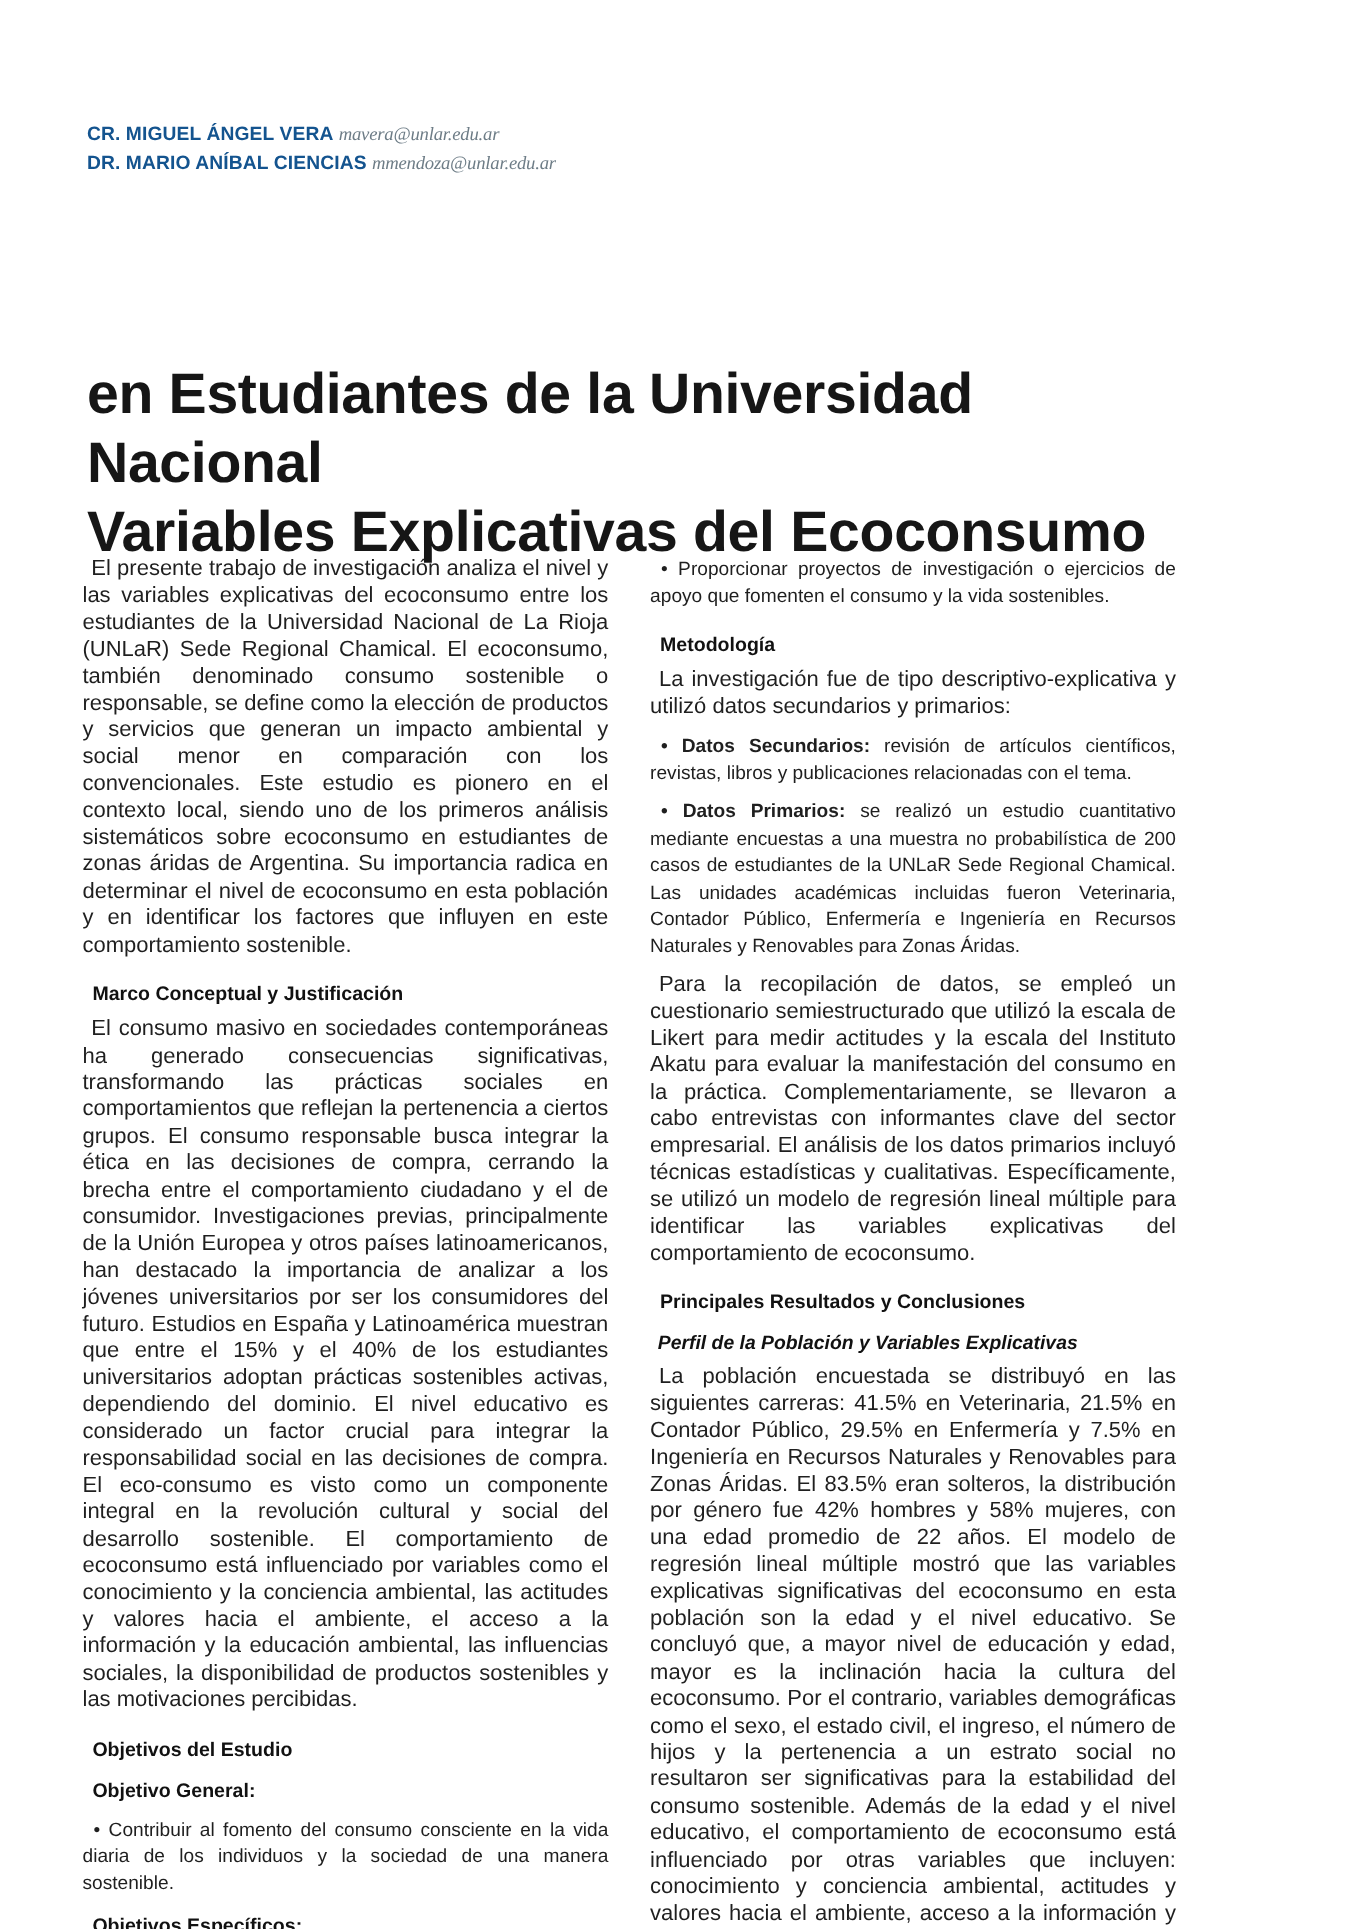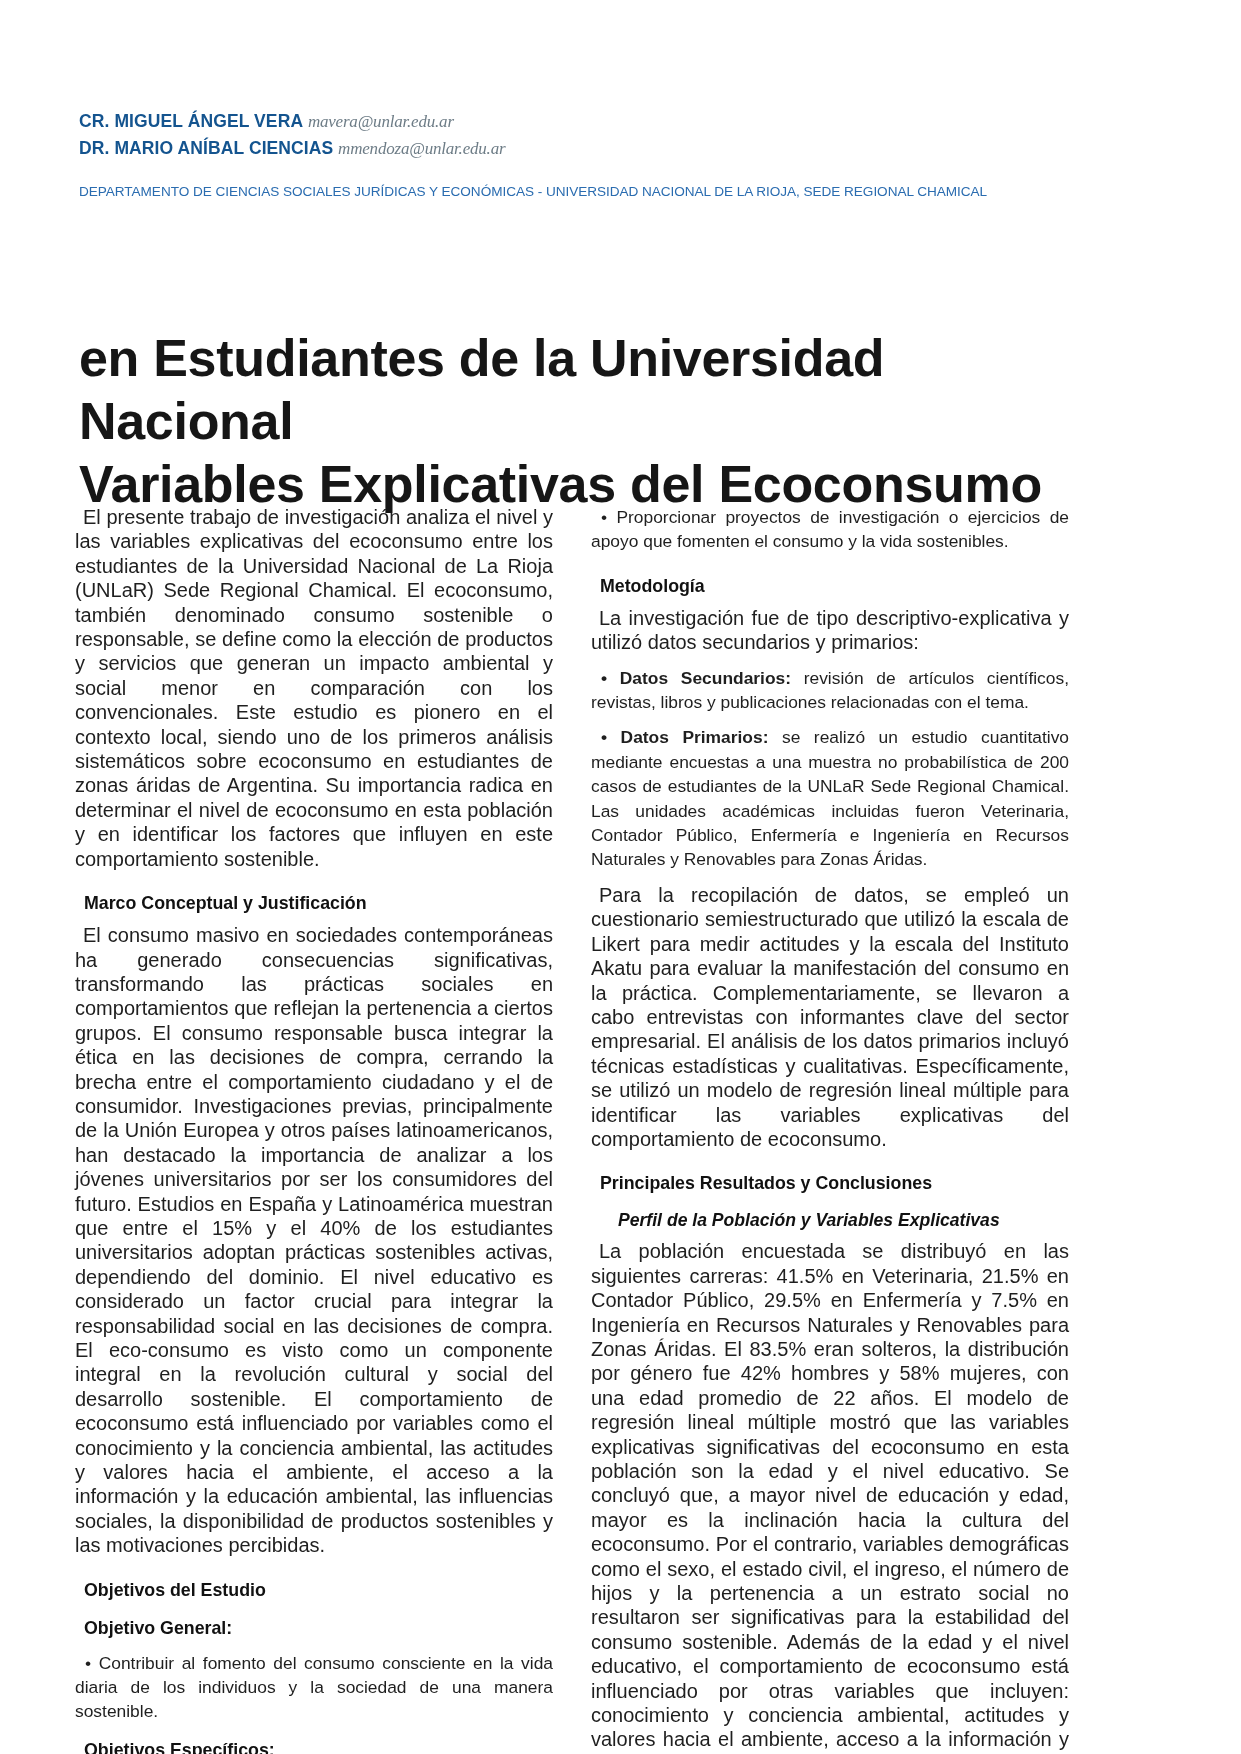--- a/index.html
+++ b/index.html
@@ -111,21 +111,20 @@
   .heading.tight { margin-top: 14px; margin-bottom: 5px; }
   .subheading-italic {
     font-weight: bold;
     font-style: italic;
     font-size: 17.6px;
     line-height: 24px;
     color: #111;
     margin-top: 13px;
     margin-bottom: 7px;
     padding-left: 7px;
-    margin-left: 20px;
   }
   .bullet {
     font-size: 17.4px;
     line-height: 24.4px;
     text-align: justify;
     color: #1f1f1f;
     margin-top: 11px;
     text-indent: 10px;
   }
   .bullet .dot { font-weight: normal; }
@@ -138,21 +137,20 @@
 
   <div class="header">
     <div class="author-line">
       <span class="author-name">CR. MIGUEL ÁNGEL VERA</span>
       <span class="author-mail">mavera@unlar.edu.ar</span>
     </div>
     <div class="author-line">
       <span class="author-name">DR. MARIO ANÍBAL CIENCIAS</span>
       <span class="author-mail">mmendoza@unlar.edu.ar</span>
     </div>
-    <div class="dept-line">DEPARTAMENTO DE CIENCIAS SOCIALES JURÍDICAS Y ECONÓMICAS - UNIVERSIDAD NACIONAL DE LA RIOJA, SEDE REGIONAL CHAMICAL</div>
   </div>
 
   <h1 class="title">
     <span class="tline">en Estudiantes de la Universidad Nacional</span>
     <span class="tline">Variables Explicativas del Ecoconsumo</span>
   </h1>
 
   <div class="columns">
 
     <div class="col">

